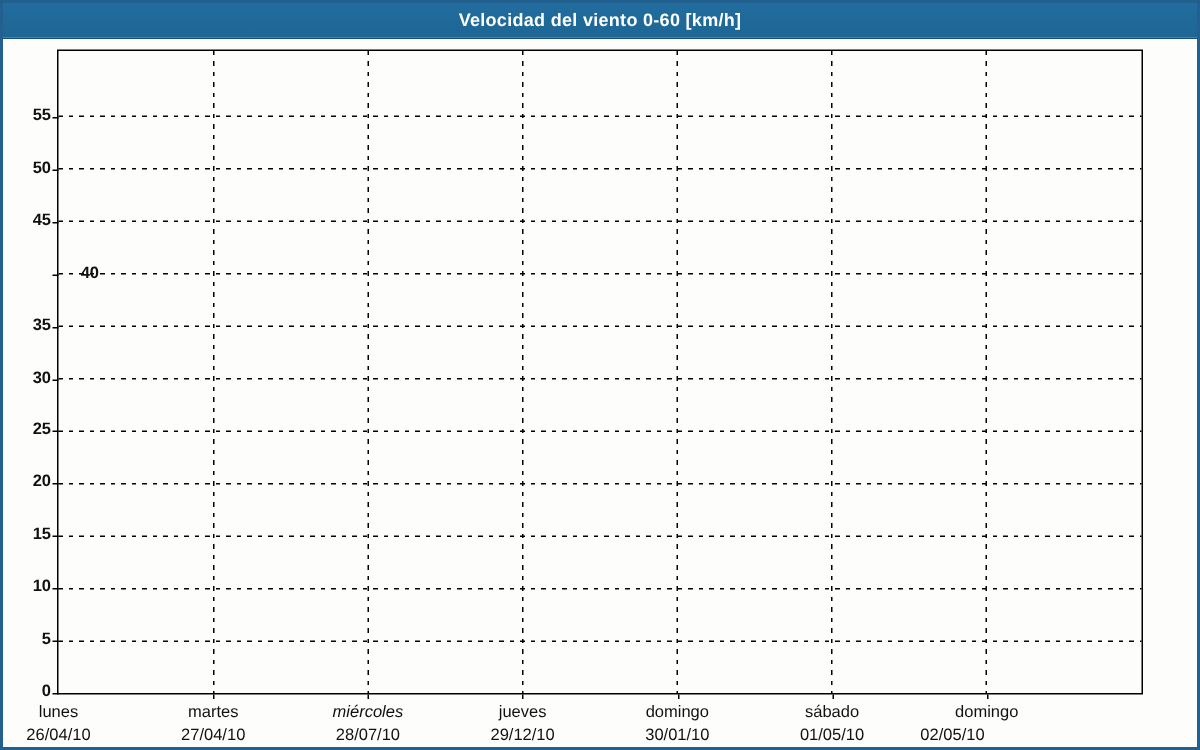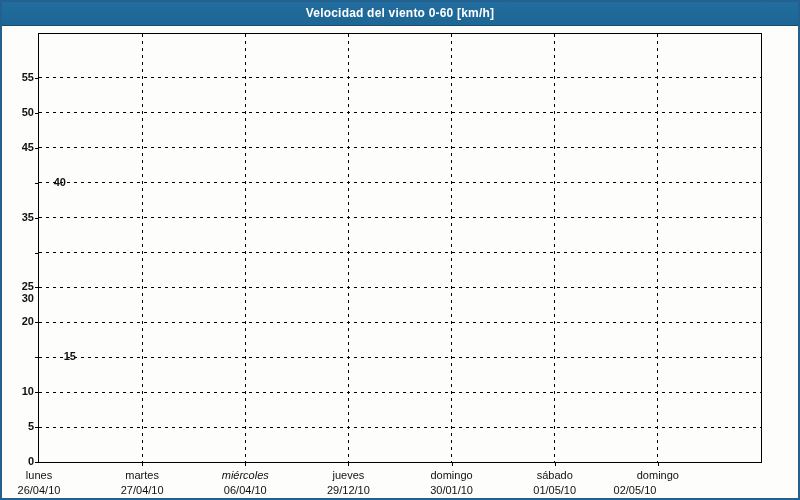--- a/index.html
+++ b/index.html
@@ -85,27 +85,27 @@
       <div class="vgrid" style="left: 618.357px;"></div>
     </div>
 
   <div id="axis-decorations">
       <div class="ytick-label" style="top: 453px;">0</div>
       <div class="ytick-mark" style="top: 460px;"></div>
       <div class="ytick-label" style="top: 418.09px;">5</div>
       <div class="ytick-mark" style="top: 425.09px;"></div>
       <div class="ytick-label" style="top: 383.179px;">10</div>
       <div class="ytick-mark" style="top: 390.179px;"></div>
-      <div class="ytick-label" style="top: 348.269px; padding-left: 42px;">15</div>
+      <div class="ytick-label" style="top: 348.269px;">15</div>
       <div class="ytick-mark" style="top: 355.269px;"></div>
       <div class="ytick-label" style="top: 313.359px;">20</div>
       <div class="ytick-mark" style="top: 320.359px;"></div>
       <div class="ytick-label" style="top: 278.449px;">25</div>
       <div class="ytick-mark" style="top: 285.449px;"></div>
-      <div class="ytick-label" style="top: 243.538px; margin-top: 46px;">30</div>
+      <div class="ytick-label" style="top: 243.538px;">30</div>
       <div class="ytick-mark" style="top: 250.538px;"></div>
       <div class="ytick-label" style="top: 208.628px;">35</div>
       <div class="ytick-mark" style="top: 215.628px;"></div>
       <div class="ytick-label" style="top: 173.718px; padding-left: 32px;">40</div>
       <div class="ytick-mark" style="top: 180.718px;"></div>
       <div class="ytick-label" style="top: 138.808px;">45</div>
       <div class="ytick-mark" style="top: 145.808px;"></div>
       <div class="ytick-label" style="top: 103.897px;">50</div>
       <div class="ytick-mark" style="top: 110.897px;"></div>
       <div class="ytick-label" style="top: 68.9869px;">55</div>
@@ -114,21 +114,21 @@
       <div class="xtick-mark" style="left: 243.286px;"></div>
       <div class="xtick-mark" style="left: 346.429px;"></div>
       <div class="xtick-mark" style="left: 449.571px;"></div>
       <div class="xtick-mark" style="left: 552.714px;"></div>
       <div class="xtick-mark" style="left: 655.857px;"></div>
       <div class="xday" style="left: -15px;">lunes</div>
       <div class="xdate" style="left: -15px;">26/04/10</div>
       <div class="xday" style="left: 88.1429px;">martes</div>
       <div class="xdate" style="left: 88.1429px;">27/04/10</div>
       <div class="xday" style="left: 191.286px; font-style: italic;">miércoles</div>
-      <div class="xdate" style="left: 191.286px;">06/04/10</div>
+      <div class="xdate" style="left: 191.286px;">28/07/10</div>
       <div class="xday" style="left: 294.429px;">jueves</div>
       <div class="xdate" style="left: 294.429px;">29/12/10</div>
       <div class="xday" style="left: 397.571px;">domingo</div>
       <div class="xdate" style="left: 397.571px;">30/01/10</div>
       <div class="xday" style="left: 500.714px;">sábado</div>
       <div class="xdate" style="left: 500.714px;">01/05/10</div>
       <div class="xday" style="left: 603.857px;">domingo</div>
       <div class="xdate" style="left: 581px;">02/05/10</div>
     </div>
 </div>

